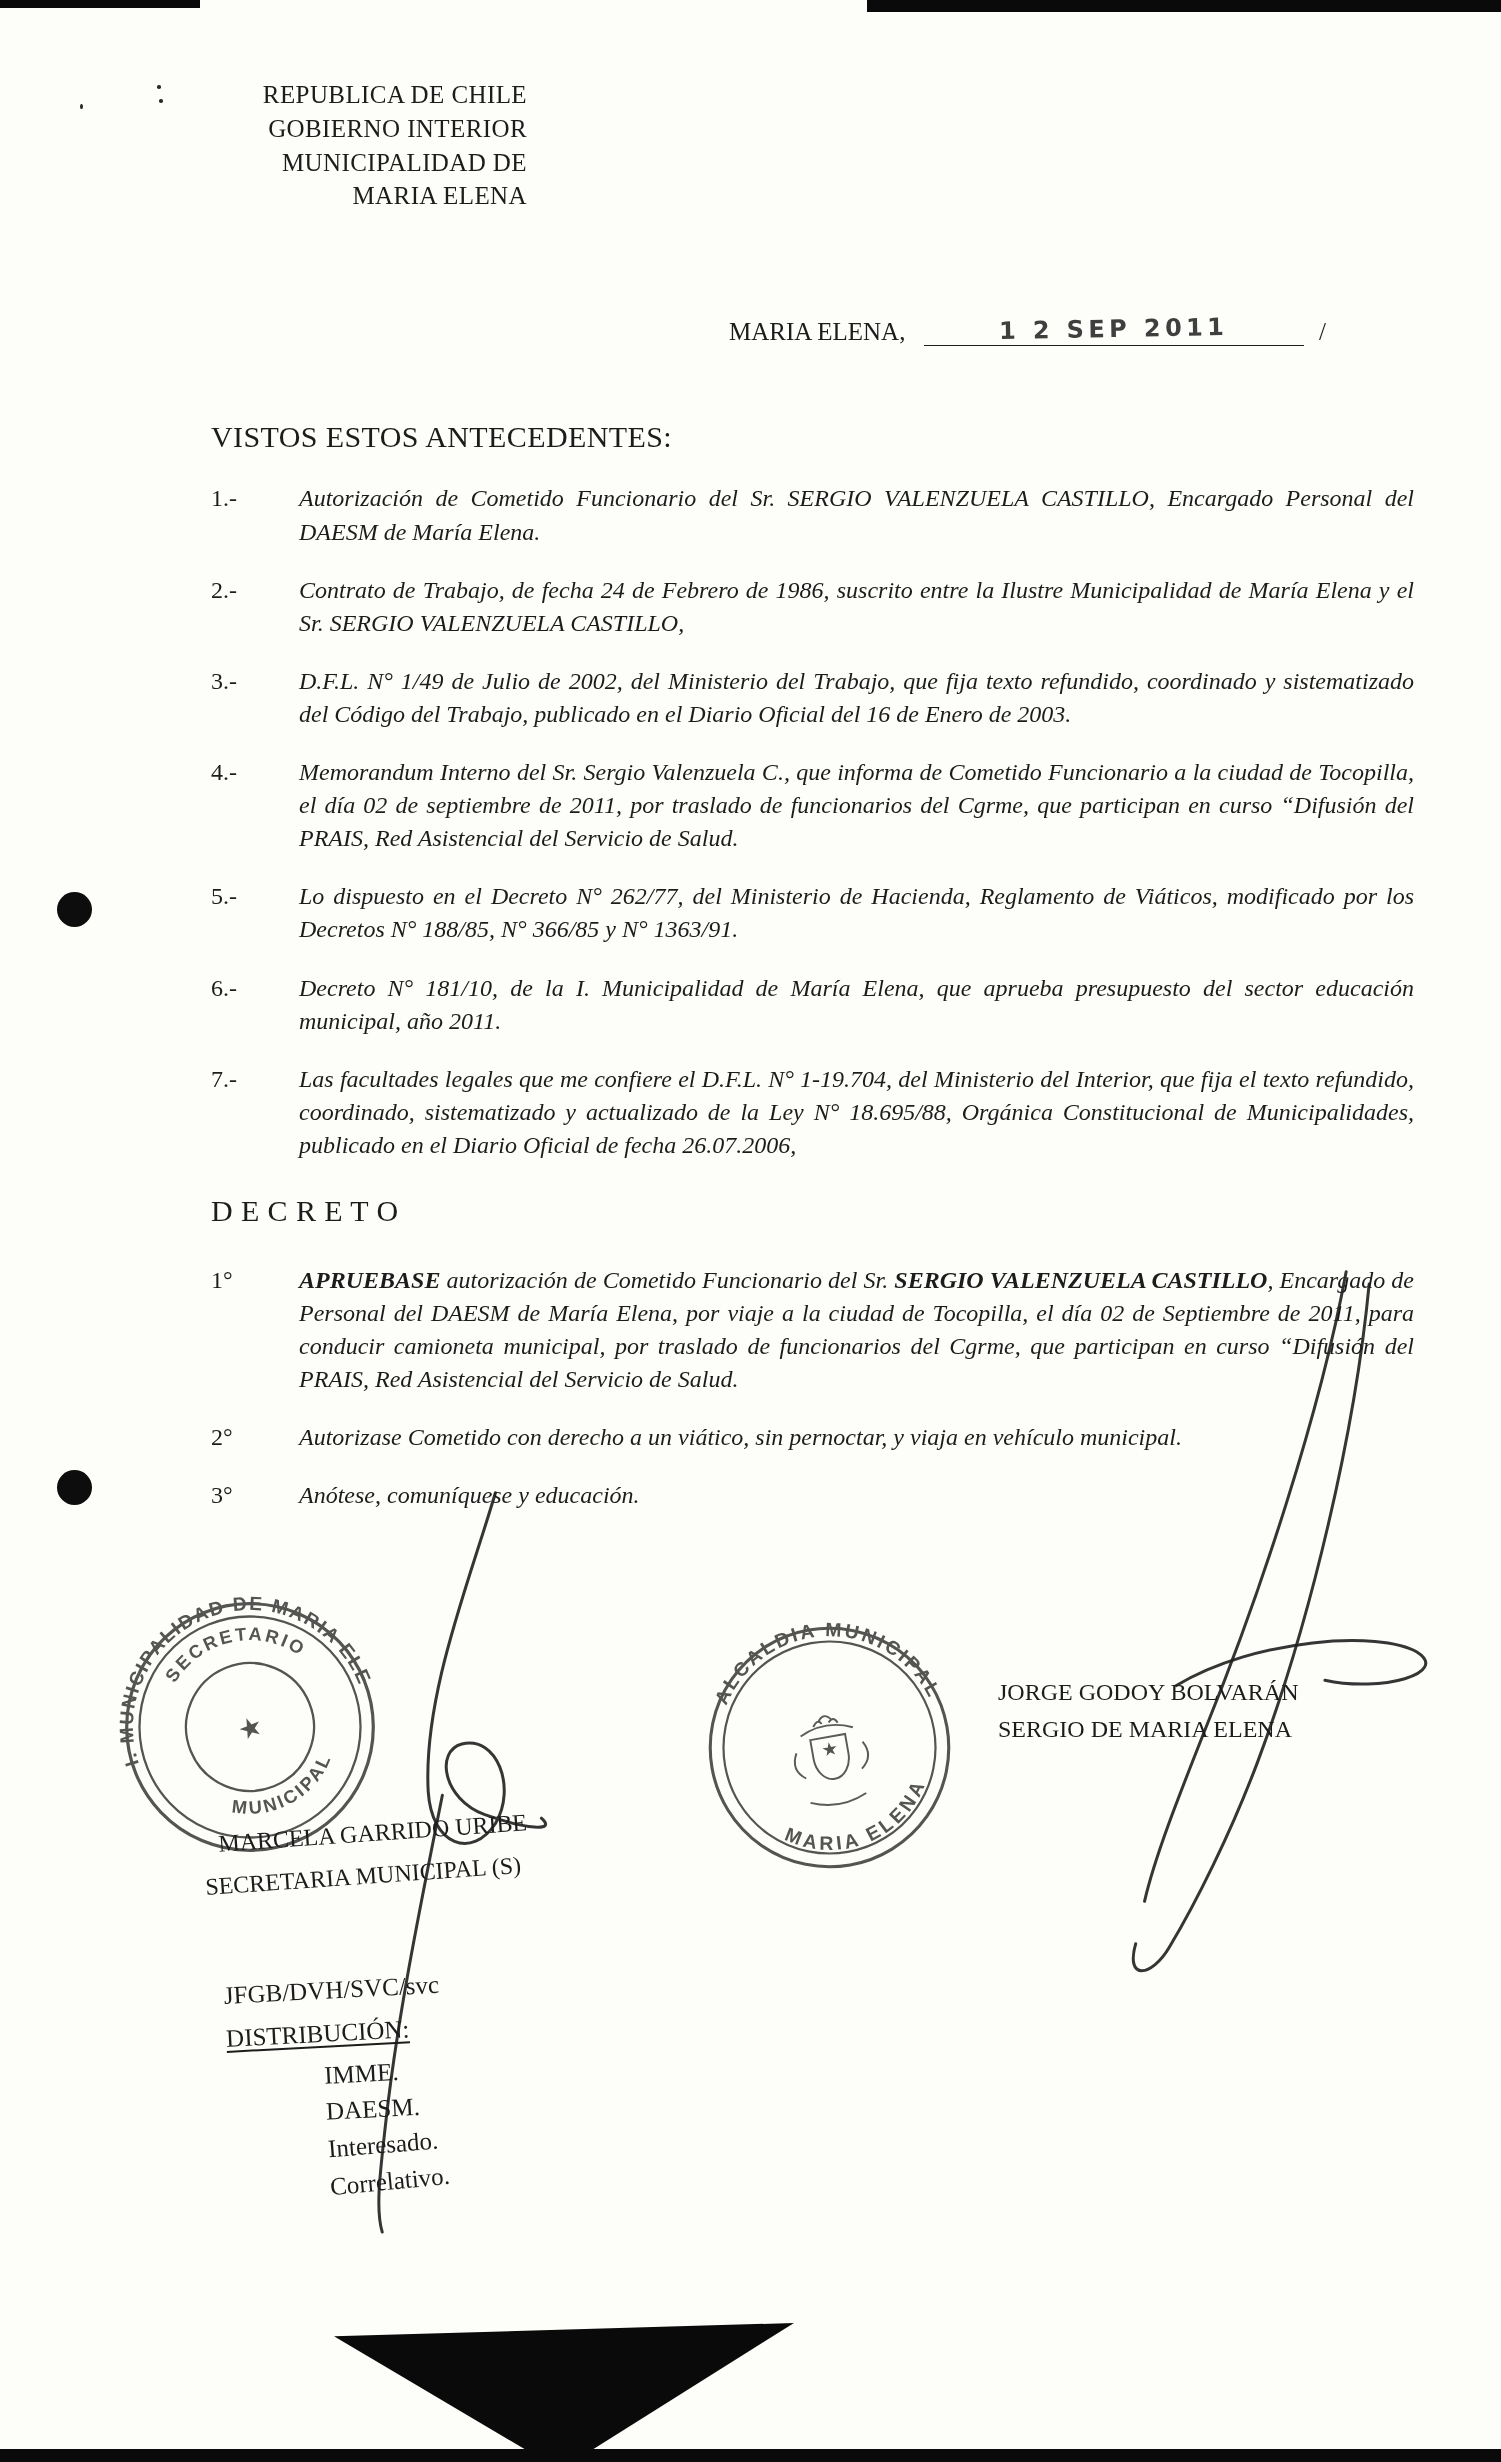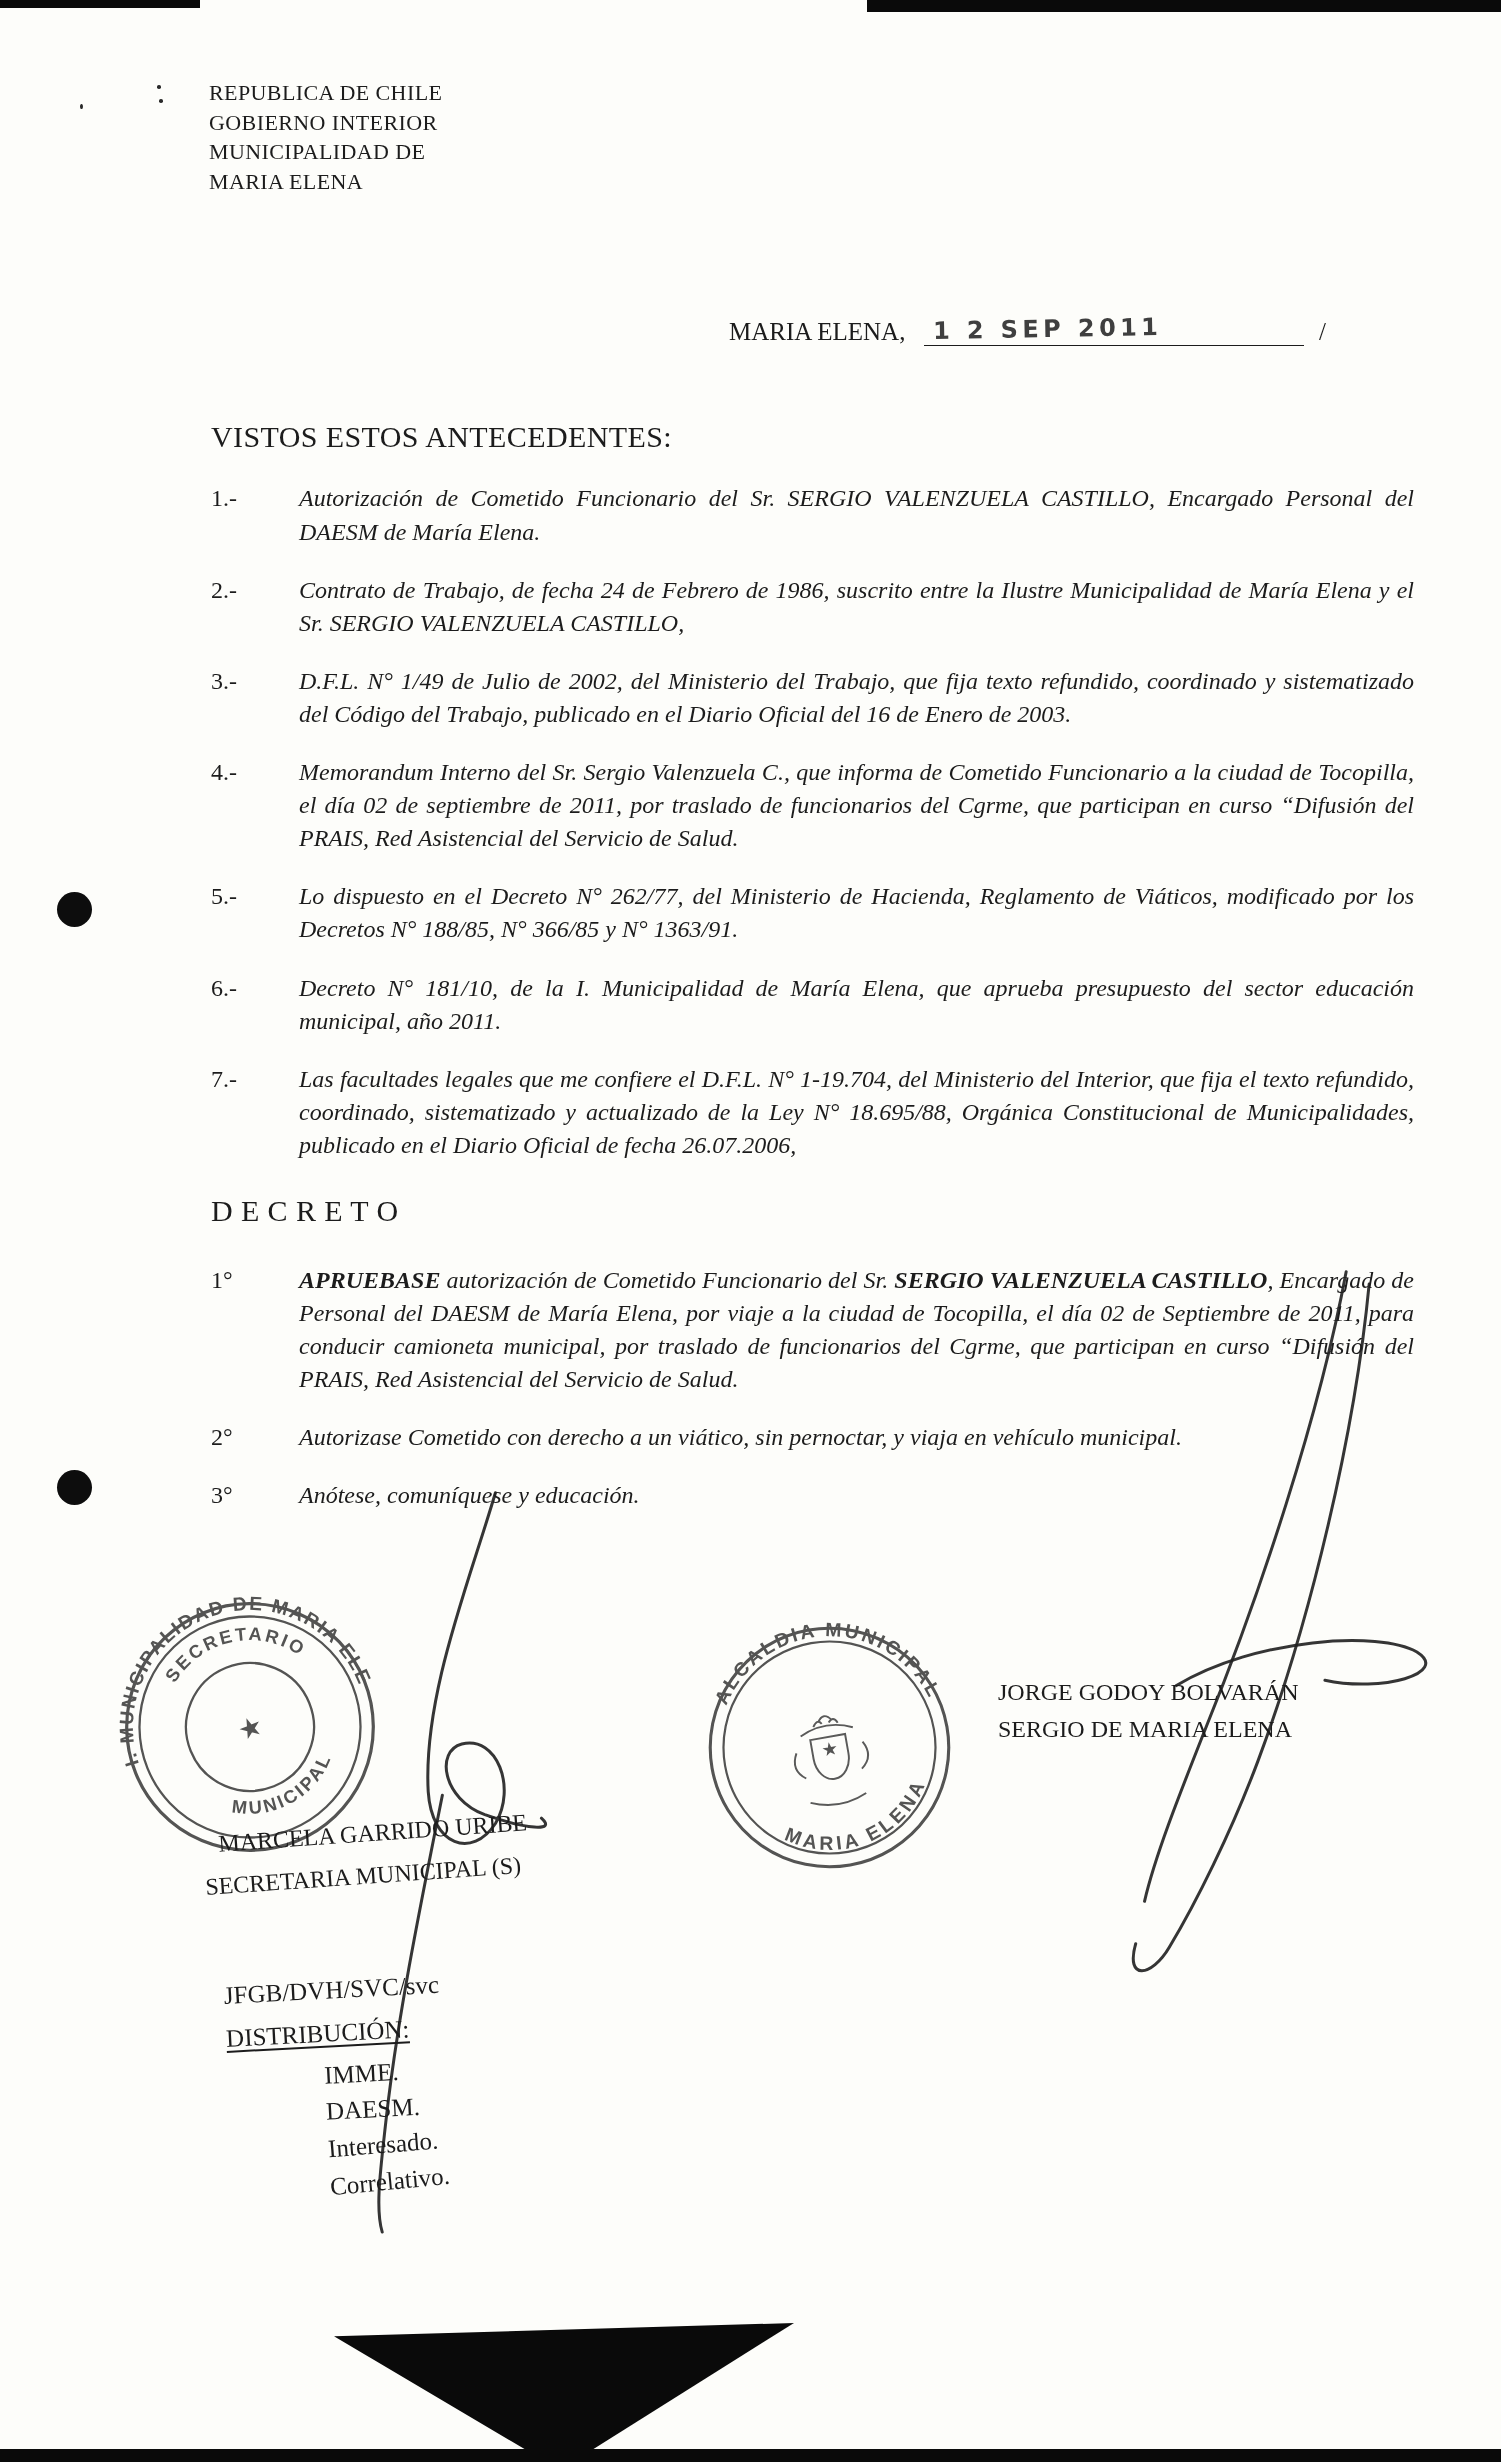--- a/index.html
+++ b/index.html
@@ -29,32 +29,32 @@
   .hp-1 { left:57px; top:892px; }
   .hp-2 { left:57px; top:1470px; }
   .speck { position:absolute; background:#2a2a2a; border-radius:50%; }
   .sp-1 { left:157px; top:85px;  width:3.5px; height:3.5px; }
   .sp-2 { left:159px; top:99px; width:3.5px; height:3.5px; }
   .sp-3 { left:80px;  top:104px; width:2.7px; height:5.3px; }
 
   
   .letterhead {
     position:absolute; left:209px; top:78px; width:318px;
-    text-align:left; font-size:22px; line-height:1.35; letter-spacing:0.4px;
+    text-align:right; font-size:25px; line-height:1.35; letter-spacing:0.4px;
   }
 
   
   .decree-line { position:absolute; left:732px; top:221px; font-size:25px; white-space:nowrap; }
   .date-line   { position:absolute; left:729px; top:315px; font-size:25px; white-space:nowrap; }
   .fill-field {
     display:inline-block; border-bottom:1.8px solid #1c1c1c;
     vertical-align:bottom; margin-left:12.4px; padding:0 8.8px 1.8px 8.8px;
   }
   .num-field  { width:297px; }
-  .date-field { width:380px; }
+  .date-field { width:380px; text-align:center; }
   .stamped {
     font-family:"DejaVu Sans", sans-serif; font-weight:700;
     color:#3f3f3f; letter-spacing:4.4px; font-size:24px;
     display:inline-block; transform:rotate(-1deg);
   }
   .num-secondary { margin-left:46px; letter-spacing:7px; }
   .slash { margin-left:8.8px; }
 
   
   .body-flow {

